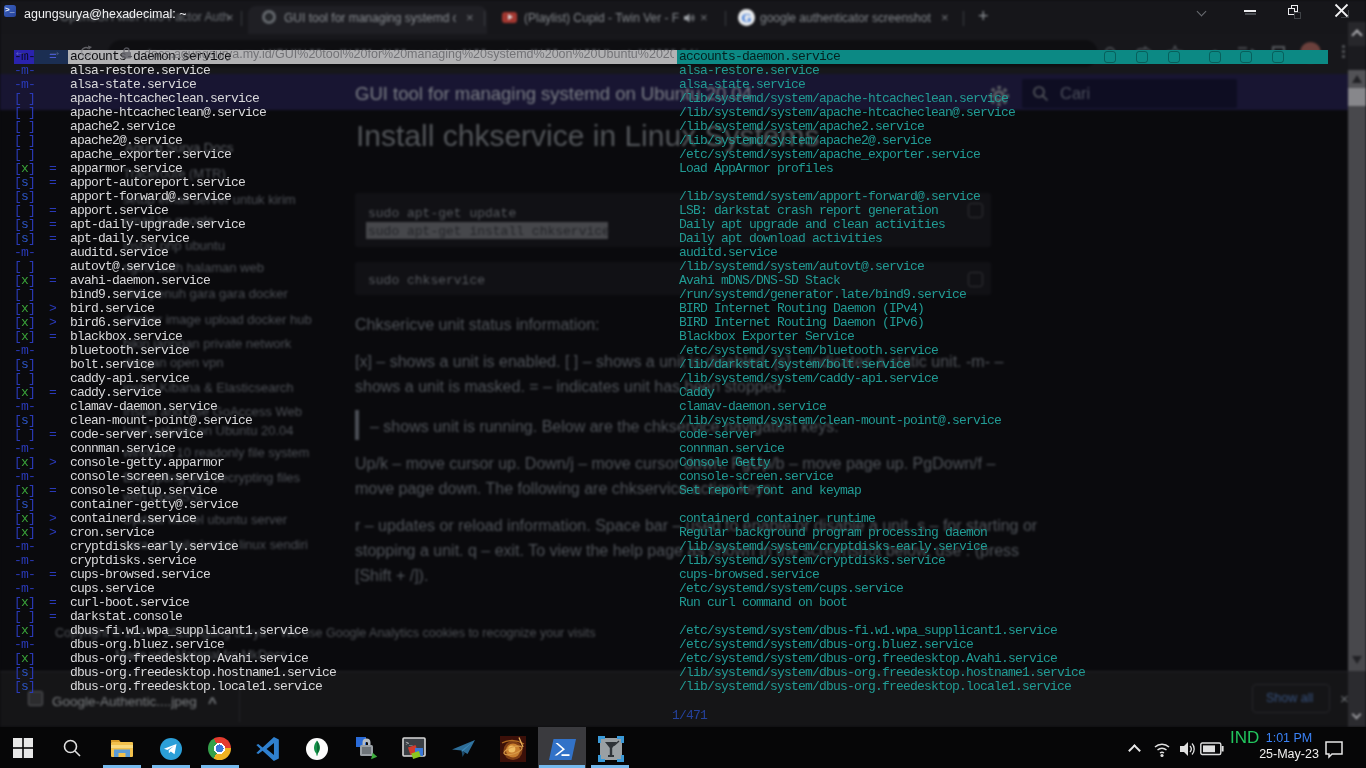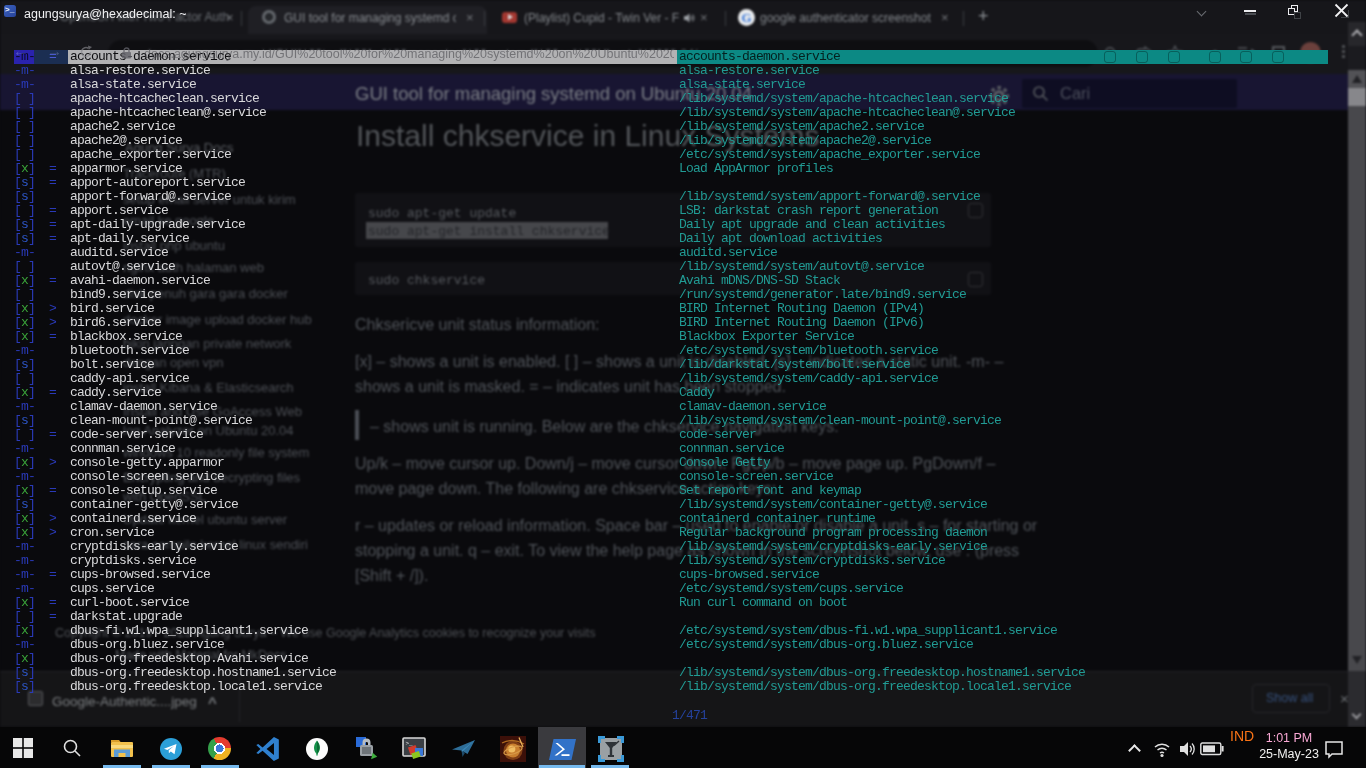--- a/index.html
+++ b/index.html
@@ -194,32 +194,32 @@
 <div class="row" style="top:358px;"><span class="mk cb">[<i class="cs">s</i>]</span><span class="nm">bolt.service</span><span class="ds">/lib/darkstat/system/bolt.service</span></div>
 <div class="row" style="top:372px;"><span class="mk cb">[ ]</span><span class="nm">caddy-api.service</span><span class="ds">/lib/systemd/system/caddy-api.service</span></div>
 <div class="row" style="top:386px;"><span class="mk cb">[<i class="cg">x</i>]</span><span class="eq cb">=</span><span class="nm">caddy.service</span><span class="ds">Caddy</span></div>
 <div class="row" style="top:400px;"><span class="mk cb">-m-</span><span class="nm">clamav-daemon.service</span><span class="ds">clamav-daemon.service</span></div>
 <div class="row" style="top:414px;"><span class="mk cb">[<i class="cs">s</i>]</span><span class="nm">clean-mount-point@.service</span><span class="ds">/lib/systemd/system/clean-mount-point@.service</span></div>
 <div class="row" style="top:428px;"><span class="mk cb">[ ]</span><span class="eq cb">=</span><span class="nm">code-server.service</span><span class="ds">code-server</span></div>
 <div class="row" style="top:442px;"><span class="mk cb">-m-</span><span class="nm">connman.service</span><span class="ds">connman.service</span></div>
 <div class="row" style="top:456px;"><span class="mk cb">[<i class="cg">x</i>]</span><span class="eq cb">&gt;</span><span class="nm">console-getty.apparmor</span><span class="ds">Console Getty</span></div>
 <div class="row" style="top:470px;"><span class="mk cb">-m-</span><span class="nm">console-screen.service</span><span class="ds">console-screen.service</span></div>
 <div class="row" style="top:484px;"><span class="mk cb">[<i class="cg">x</i>]</span><span class="eq cb">=</span><span class="nm">console-setup.service</span><span class="ds">Set report font and keymap</span></div>
-<div class="row" style="top:498px;"><span class="mk cb">[<i class="cs">s</i>]</span><span class="nm">container-getty@.service</span><span class="ds">/lib/systemd/system/container-getty@.service</span></div>
+<div class="row" style="top:498px;"><span class="mk cb">[<i class="cs">s</i>]</span><span class="nm">container-getty@.service</span></div>
 <div class="row" style="top:512px;"><span class="mk cb">[<i class="cg">x</i>]</span><span class="eq cb">&gt;</span><span class="nm">containerd.service</span><span class="ds">containerd container runtime</span></div>
 <div class="row" style="top:526px;"><span class="mk cb">[<i class="cg">x</i>]</span><span class="eq cb">&gt;</span><span class="nm">cron.service</span><span class="ds">Regular background program processing daemon</span></div>
 <div class="row" style="top:540px;"><span class="mk cb">-m-</span><span class="nm">cryptdisks-early.service</span><span class="ds">/lib/systemd/system/cryptdisks-early.service</span></div>
 <div class="row" style="top:554px;"><span class="mk cb">-m-</span><span class="nm">cryptdisks.service</span><span class="ds">/lib/systemd/system/cryptdisks.service</span></div>
 <div class="row" style="top:568px;"><span class="mk cb">-m-</span><span class="eq cb">=</span><span class="nm">cups-browsed.service</span><span class="ds">cups-browsed.service</span></div>
 <div class="row" style="top:582px;"><span class="mk cb">-m-</span><span class="nm">cups.service</span><span class="ds">/etc/systemd/system/cups.service</span></div>
 <div class="row" style="top:596px;"><span class="mk cb">[<i class="cg">x</i>]</span><span class="eq cb">=</span><span class="nm">curl-boot.service</span><span class="ds">Run curl command on boot</span></div>
-<div class="row" style="top:610px;"><span class="mk cb">[ ]</span><span class="eq cb">=</span><span class="nm">darkstat.upgrade</span></div>
+<div class="row" style="top:610px;"><span class="mk cb">[ ]</span><span class="eq cb">=</span><span class="nm">darkstat.console</span></div>
 <div class="row" style="top:624px;"><span class="mk cb">[<i class="cg">x</i>]</span><span class="nm">dbus-fi.w1.wpa_supplicant1.service</span><span class="ds">/etc/systemd/system/dbus-fi.w1.wpa_supplicant1.service</span></div>
 <div class="row" style="top:638px;"><span class="mk cb">-m-</span><span class="nm">dbus-org.bluez.service</span><span class="ds">/etc/systemd/system/dbus-org.bluez.service</span></div>
-<div class="row" style="top:652px;"><span class="mk cb">[<i class="cg">x</i>]</span><span class="nm">dbus-org.freedesktop.Avahi.service</span></div>
+<div class="row" style="top:652px;"><span class="mk cb">[<i class="cg">x</i>]</span><span class="nm">dbus-org.freedesktop.Avahi.service</span><span class="ds">/etc/systemd/system/dbus-org.freedesktop.Avahi.service</span></div>
 <div class="row" style="top:666px;"><span class="mk cb">[<i class="cs">s</i>]</span><span class="nm">dbus-org.freedesktop.hostname1.service</span><span class="ds">/lib/systemd/system/dbus-org.freedesktop.hostname1.service</span></div>
 <div class="row" style="top:680px;"><span class="mk cb">[<i class="cs">s</i>]</span><span class="nm">dbus-org.freedesktop.locale1.service</span><span class="ds">/lib/systemd/system/dbus-org.freedesktop.locale1.service</span></div>
 <div class="abs mono" style="left:672px;top:708px;color:#24419b;font-size:13px;letter-spacing:-0.8px;">1/471</div>
 <div class="abs" style="left:13px;top:43px;color:rgba(150,160,220,0.4);font-size:15px;line-height:15px;">←</div>
 <div class="abs" style="left:47px;top:43px;color:rgba(140,150,190,0.38);font-size:15px;line-height:15px;">→</div>
 <svg class="abs" style="left:79px;top:45px;" width="14" height="14" viewBox="0 0 14 14">
       <path d="M11.5 7 A4.5 4.5 0 1 1 9.5 3.3" fill="none" stroke="rgba(135,135,142,0.65)" stroke-width="1.6"></path>
       <polygon points="9,0.5 13,2 9.8,4.8" fill="rgba(135,135,142,0.65)"></polygon>
     </svg>
 <svg class="abs" style="left:121px;top:47px;" width="11" height="12" viewBox="0 0 11 12">
@@ -332,18 +332,18 @@
 <g fill="none" stroke="#e0e0e0" stroke-width="1.3">
 <path d="M12 6 A4.5 4.5 0 0 1 12 12"></path>
         <path d="M14 3.5 A8 8 0 0 1 14 14.5"></path>
       </g>
     </svg>
 <svg class="abs" style="left:1200px;top:742px;" width="24" height="14" viewBox="0 0 24 14">
 <rect x="0.8" y="1" width="20" height="11.5" rx="1.5" fill="none" stroke="#e0e0e0" stroke-width="1.4"></rect>
 <rect x="3" y="3.4" width="12" height="6.8" fill="#e0e0e0"></rect>
 <rect x="21.6" y="4" width="2" height="5.5" fill="#e0e0e0"></rect>
     </svg>
-<div class="abs" style="left:1230px;top:728px;color:#f97316;font-size:14px;">IND</div>
-<div class="abs" style="left:1250px;top:731px;width:78px;text-align:center;color:#f9a8d4;font-size:12.5px;">1:01 PM</div>
+<div class="abs" style="left:1230px;top:728px;color:#22c55e;font-size:17px;">IND</div>
+<div class="abs" style="left:1250px;top:731px;width:78px;text-align:center;color:#3b82f6;font-size:12.5px;">1:01 PM</div>
 <div class="abs" style="left:1250px;top:747px;width:78px;text-align:center;color:#f0f0f0;font-size:12.5px;">25-May-23</div>
 <svg class="abs" style="left:1324px;top:740px;" width="20" height="19" viewBox="0 0 20 19">
 <path d="M2 2 H18 V14 H8 L5 17 V14 H2 Z" fill="none" stroke="#e8e8e8" stroke-width="1.5"></path>
     </svg>
 </div>
 </body></html>

